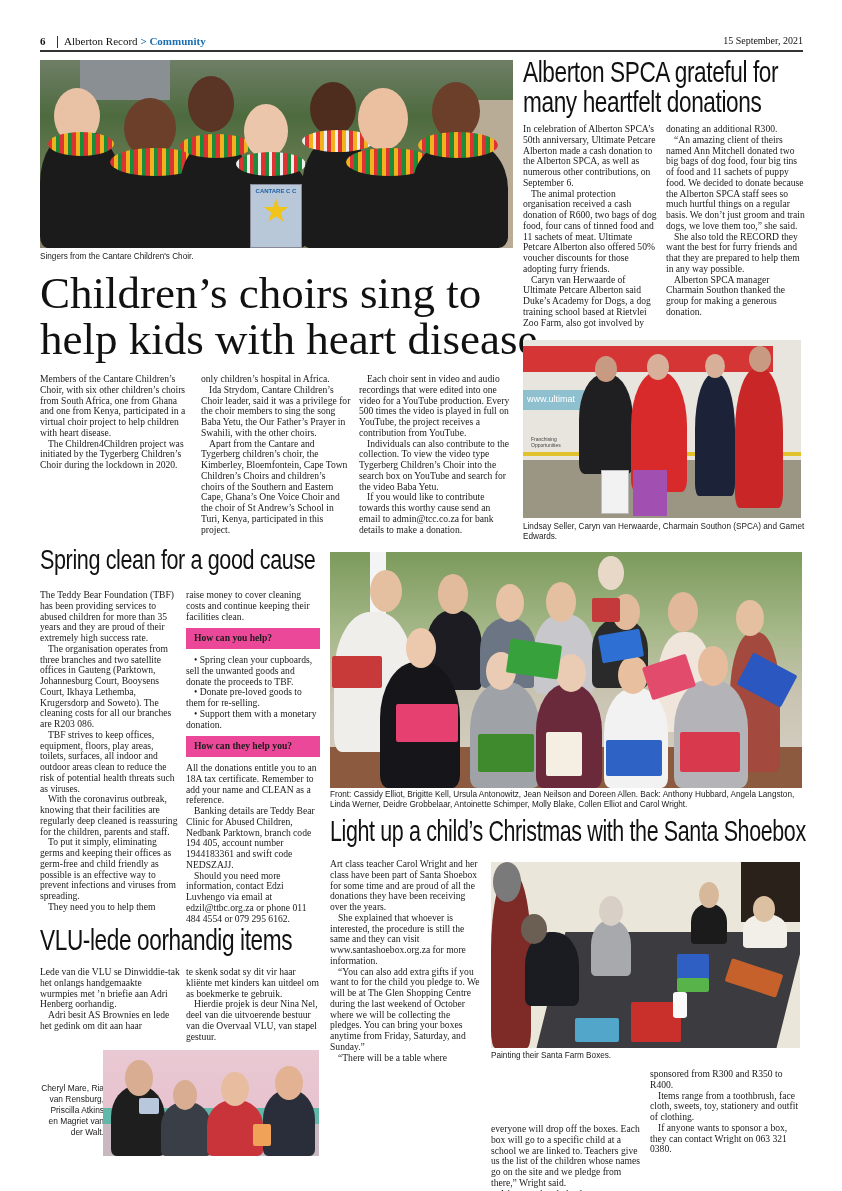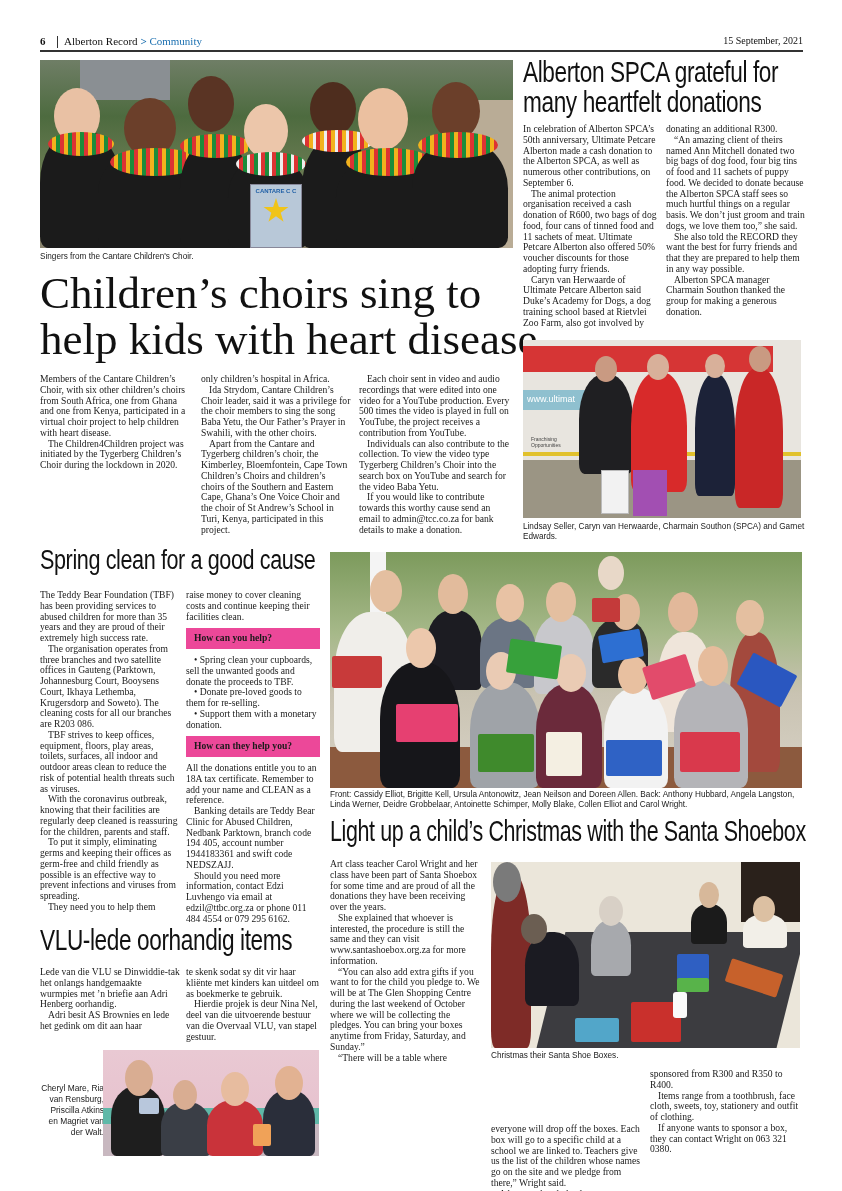--- a/index.html
+++ b/index.html
@@ -7,21 +7,21 @@
   body { position: relative; font-family: "Liberation Serif", serif; color: #111; }
 
   .abs { position: absolute; }
 
   
   #hdr { left: 40px; top: 35px; width: 763px; height: 16px; }
   #hdr .pg { position: absolute; left: 0; top: 0; font-family: "Liberation Serif", serif; font-weight: bold; font-size: 11px; }
   #hdr .sep { position: absolute; left: 17px; top: 1px; width: 1px; height: 12px; background: #333; }
   #hdr .pub { position: absolute; left: 24px; top: 0; font-size: 11px; }
   #hdr .pub .arrow { color: #1a6fb0; font-weight: bold; }
-  #hdr .pub .sec { color: #1a6fb0; font-weight: normal; }
+  #hdr .pub .sec { color: #1a6fb0; font-weight: bold; }
   #hdr .date { position: absolute; right: 0; top: 0; font-size: 10px; }
   #hdr-rule { left: 40px; top: 50px; width: 763px; height: 2px; background: #333; }
 
   
   .col { position: absolute; font-family: "Liberation Serif", serif; font-size: 9.6px; line-height: 10.75px; color: #1a1a1a; }
   .col p { text-indent: 0; }
   .col p + p { text-indent: 8px; }
   .col p.noi { text-indent: 0; }
   .col p.bul { text-indent: 8px; }
 
@@ -237,21 +237,21 @@
   <div class="head" style="left:208px;top:20px;width:20px;height:26px;background:#d7b89a;"></div>
   <div class="person" style="left:252px;top:52px;width:44px;height:34px;background:#f2efe8;"></div>
   <div class="head" style="left:262px;top:34px;width:22px;height:26px;background:#dcc0a2;"></div>
   <div class="box" style="left:140px;top:140px;width:50px;height:40px;background:#c9302c;"></div>
   <div class="box" style="left:186px;top:92px;width:32px;height:26px;background:#2f5fc2;"></div>
   <div class="box" style="left:186px;top:116px;width:32px;height:14px;background:#58b34a;"></div>
   <div class="box" style="left:84px;top:156px;width:44px;height:24px;background:#52a6c9;"></div>
   <div class="box" style="left:182px;top:130px;width:14px;height:26px;background:#fafafa;border-radius:3px;"></div>
   <div class="box" style="left:236px;top:104px;width:54px;height:24px;background:#c7612b;transform:rotate(18deg);"></div>
 </div>
-<div class="cap" style="left:491px; top:1051px;">Christmas their Santa Shoe Boxes.</div>
+<div class="cap" style="left:491px; top:1051px;">Painting their Santa Farm Boxes.</div>
 
 <div class="col" style="left:491px; top:1124px; width:150px;">
   <p class="noi">everyone will drop off the boxes. Each box will go to a specific child at a school we are linked to. Teachers give us the list of the children whose names go on the site and we pledge from there,” Wright said.</p>
   <p>A box can be pledged or</p>
 </div>
 <div class="col" style="left:650px; top:1069px; width:150px;">
   <p class="noi">sponsored from R300 and R350 to R400.</p>
   <p>Items range from a toothbrush, face cloth, sweets, toy, stationery and outfit of clothing.</p>
   <p>If anyone wants to sponsor a box, they can contact Wright on 063 321 0380.</p>
 </div>

